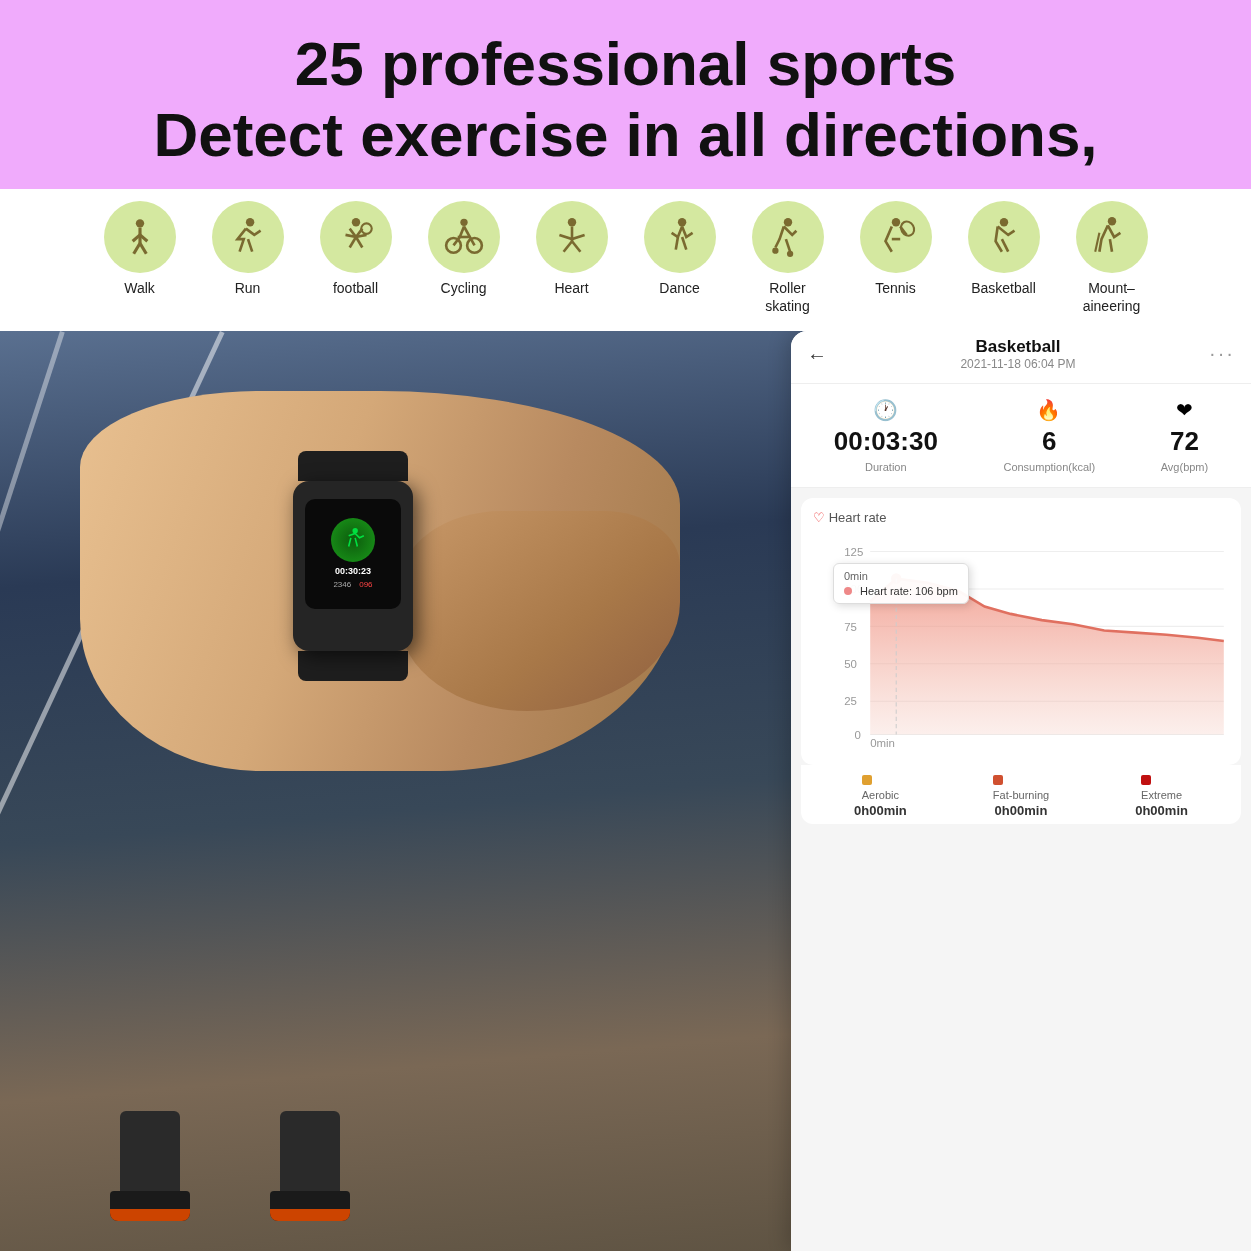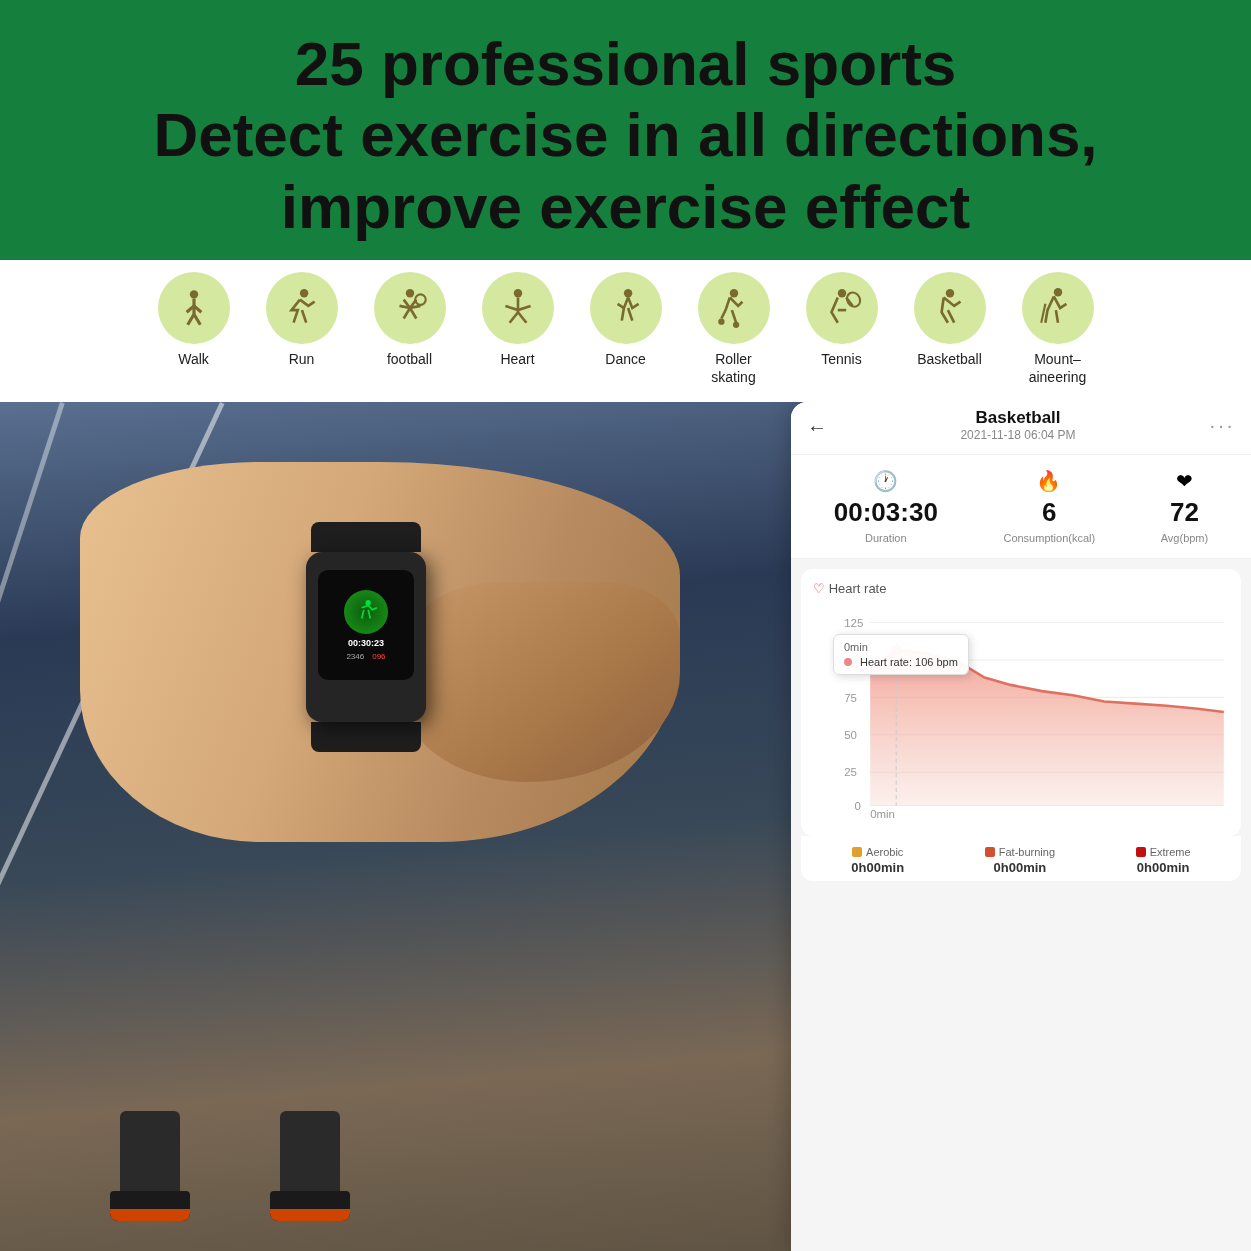--- a/index.html
+++ b/index.html
@@ -13,21 +13,21 @@
 
     .page-wrapper {
       width: 1251px;
       height: 1251px;
       display: flex;
       flex-direction: column;
     }
 
     
     .header-section {
-      background: #15803d;
+      background: #f0abfc;
       text-align: center;
       padding: 28px 40px 18px;
     }
 
     .main-title {
       font-size: 62px;
       font-weight: 900;
       line-height: 1.15;
       color: #111;
     }
@@ -263,22 +263,22 @@
 
     .legend-item {
       display: flex;
       flex-direction: column;
       align-items: center;
       gap: 2px;
     }
 
     .legend-label-row {
       display: flex;
-      align-items: center;
       gap: 4px;
+      flex-direction: column;
     }
 
     .legend-dot {
       width: 10px;
       height: 10px;
       border-radius: 2px;
     }
 
     .legend-text {
       font-size: 11px;
@@ -293,21 +293,20 @@
   </style>
 </head>
 <body>
 
 <div class="page-wrapper">
 
   <div class="header-section">
     <h1 class="main-title">
       <span>25 professional sports</span><br>
       <span>Detect exercise in all directions,</span><br>
-      <span>improve exercise effect</span>
     </h1>
   </div>
 
   <div class="sports-row">
 
     <div class="sport-item">
       <div class="sport-icon-circle">
         <svg viewBox="0 0 40 40">
           <circle cx="20" cy="7" r="4"></circle>
           <line x1="20" y1="11" x2="20" y2="26" stroke="#7a6a30" stroke-width="3" fill="none"></line>
@@ -340,20 +339,33 @@
           <path d="M20 20 L14 30" stroke="#7a6a30" stroke-width="2.5" fill="none"></path>
           <path d="M20 20 L26 30" stroke="#7a6a30" stroke-width="2.5" fill="none"></path>
           <path d="M10 18 L20 20 L30 18" stroke="#7a6a30" stroke-width="2.5" fill="none"></path>
 
           <circle cx="30" cy="12" r="5" fill="none" stroke="#7a6a30" stroke-width="2"></circle>
         </svg>
       </div>
       <span class="sport-label">football</span>
     </div>
 
+    <div class="sport-item">
+      <div class="sport-icon-circle">
+        <svg viewBox="0 0 40 40">
+          <circle cx="20" cy="6" r="3.5"></circle>
+          <circle cx="10" cy="28" r="7" fill="none" stroke="#7a6a30" stroke-width="2.5"></circle>
+          <circle cx="30" cy="28" r="7" fill="none" stroke="#7a6a30" stroke-width="2.5"></circle>
+          <path d="M20 10 L16 20 L10 28" stroke="#7a6a30" stroke-width="2.5" fill="none"></path>
+          <path d="M20 10 L30 28" stroke="#7a6a30" stroke-width="2.5" fill="none"></path>
+          <path d="M14 20 L26 20" stroke="#7a6a30" stroke-width="2.5" fill="none"></path>
+        </svg>
+      </div>
+      <span class="sport-label">Cycling</span>
+    </div>
 
     <div class="sport-item">
       <div class="sport-icon-circle">
         <svg viewBox="0 0 40 40">
           <circle cx="20" cy="6" r="4"></circle>
           <path d="M20 10 L20 24" stroke="#7a6a30" stroke-width="2.5" fill="none"></path>
           <path d="M8 18 L20 22 L32 18" stroke="#7a6a30" stroke-width="2.5" fill="none"></path>
           <path d="M20 24 L12 34" stroke="#7a6a30" stroke-width="2.5" fill="none"></path>
           <path d="M20 24 L28 34" stroke="#7a6a30" stroke-width="2.5" fill="none"></path>
         </svg>
@@ -441,21 +453,21 @@
       <div style="position:absolute;top:0;left:220px;width:5px;height:600px;background:rgba(255,255,255,0.5);transform:rotate(25deg);transform-origin:top left;"></div>
       <div style="position:absolute;top:0;left:60px;width:5px;height:500px;background:rgba(255,255,255,0.4);transform:rotate(18deg);transform-origin:top left;"></div>
     </div>
 
     <div style="position:absolute;left:0;top:0;width:790px;height:100%;">
 
       <div style="position:absolute;top:60px;left:80px;width:600px;height:380px;background:linear-gradient(110deg,#e8c090 0%,#d4a878 40%,#b88a60 70%,#a07848 100%);border-radius:30% 50% 40% 30% / 20% 30% 50% 40%;"></div>
 
       <div style="position:absolute;top:180px;left:400px;width:280px;height:200px;background:linear-gradient(140deg,#c89868 0%,#a87848 60%,#906040 100%);border-radius:40% 30% 60% 50%;"></div>
 
-      <div style="position:absolute;top:120px;left:306px;">
+      <div style="position:absolute;top:120px;left:293px;">
 
         <div style="width:110px;height:30px;background:#1e1e1e;border-radius:8px 8px 0 0;margin-left:5px;"></div>
 
         <div style="width:120px;height:170px;background:#252525;border-radius:16px;position:relative;box-shadow:5px 5px 20px rgba(0,0,0,0.6);">
 
           <div style="position:absolute;top:18px;left:12px;right:12px;height:110px;background:#000;border-radius:10px;overflow:hidden;">
             <div style="width:100%;height:100%;background:#0a0a0a;display:flex;flex-direction:column;align-items:center;justify-content:center;padding:6px;gap:4px;">
 
               <div style="width:44px;height:44px;background:radial-gradient(circle,#0d5c0d,#1a9a1a);border-radius:50%;display:flex;align-items:center;justify-content:center;">
                 <svg viewBox="0 0 24 24" width="26" height="26" fill="#00e040">

